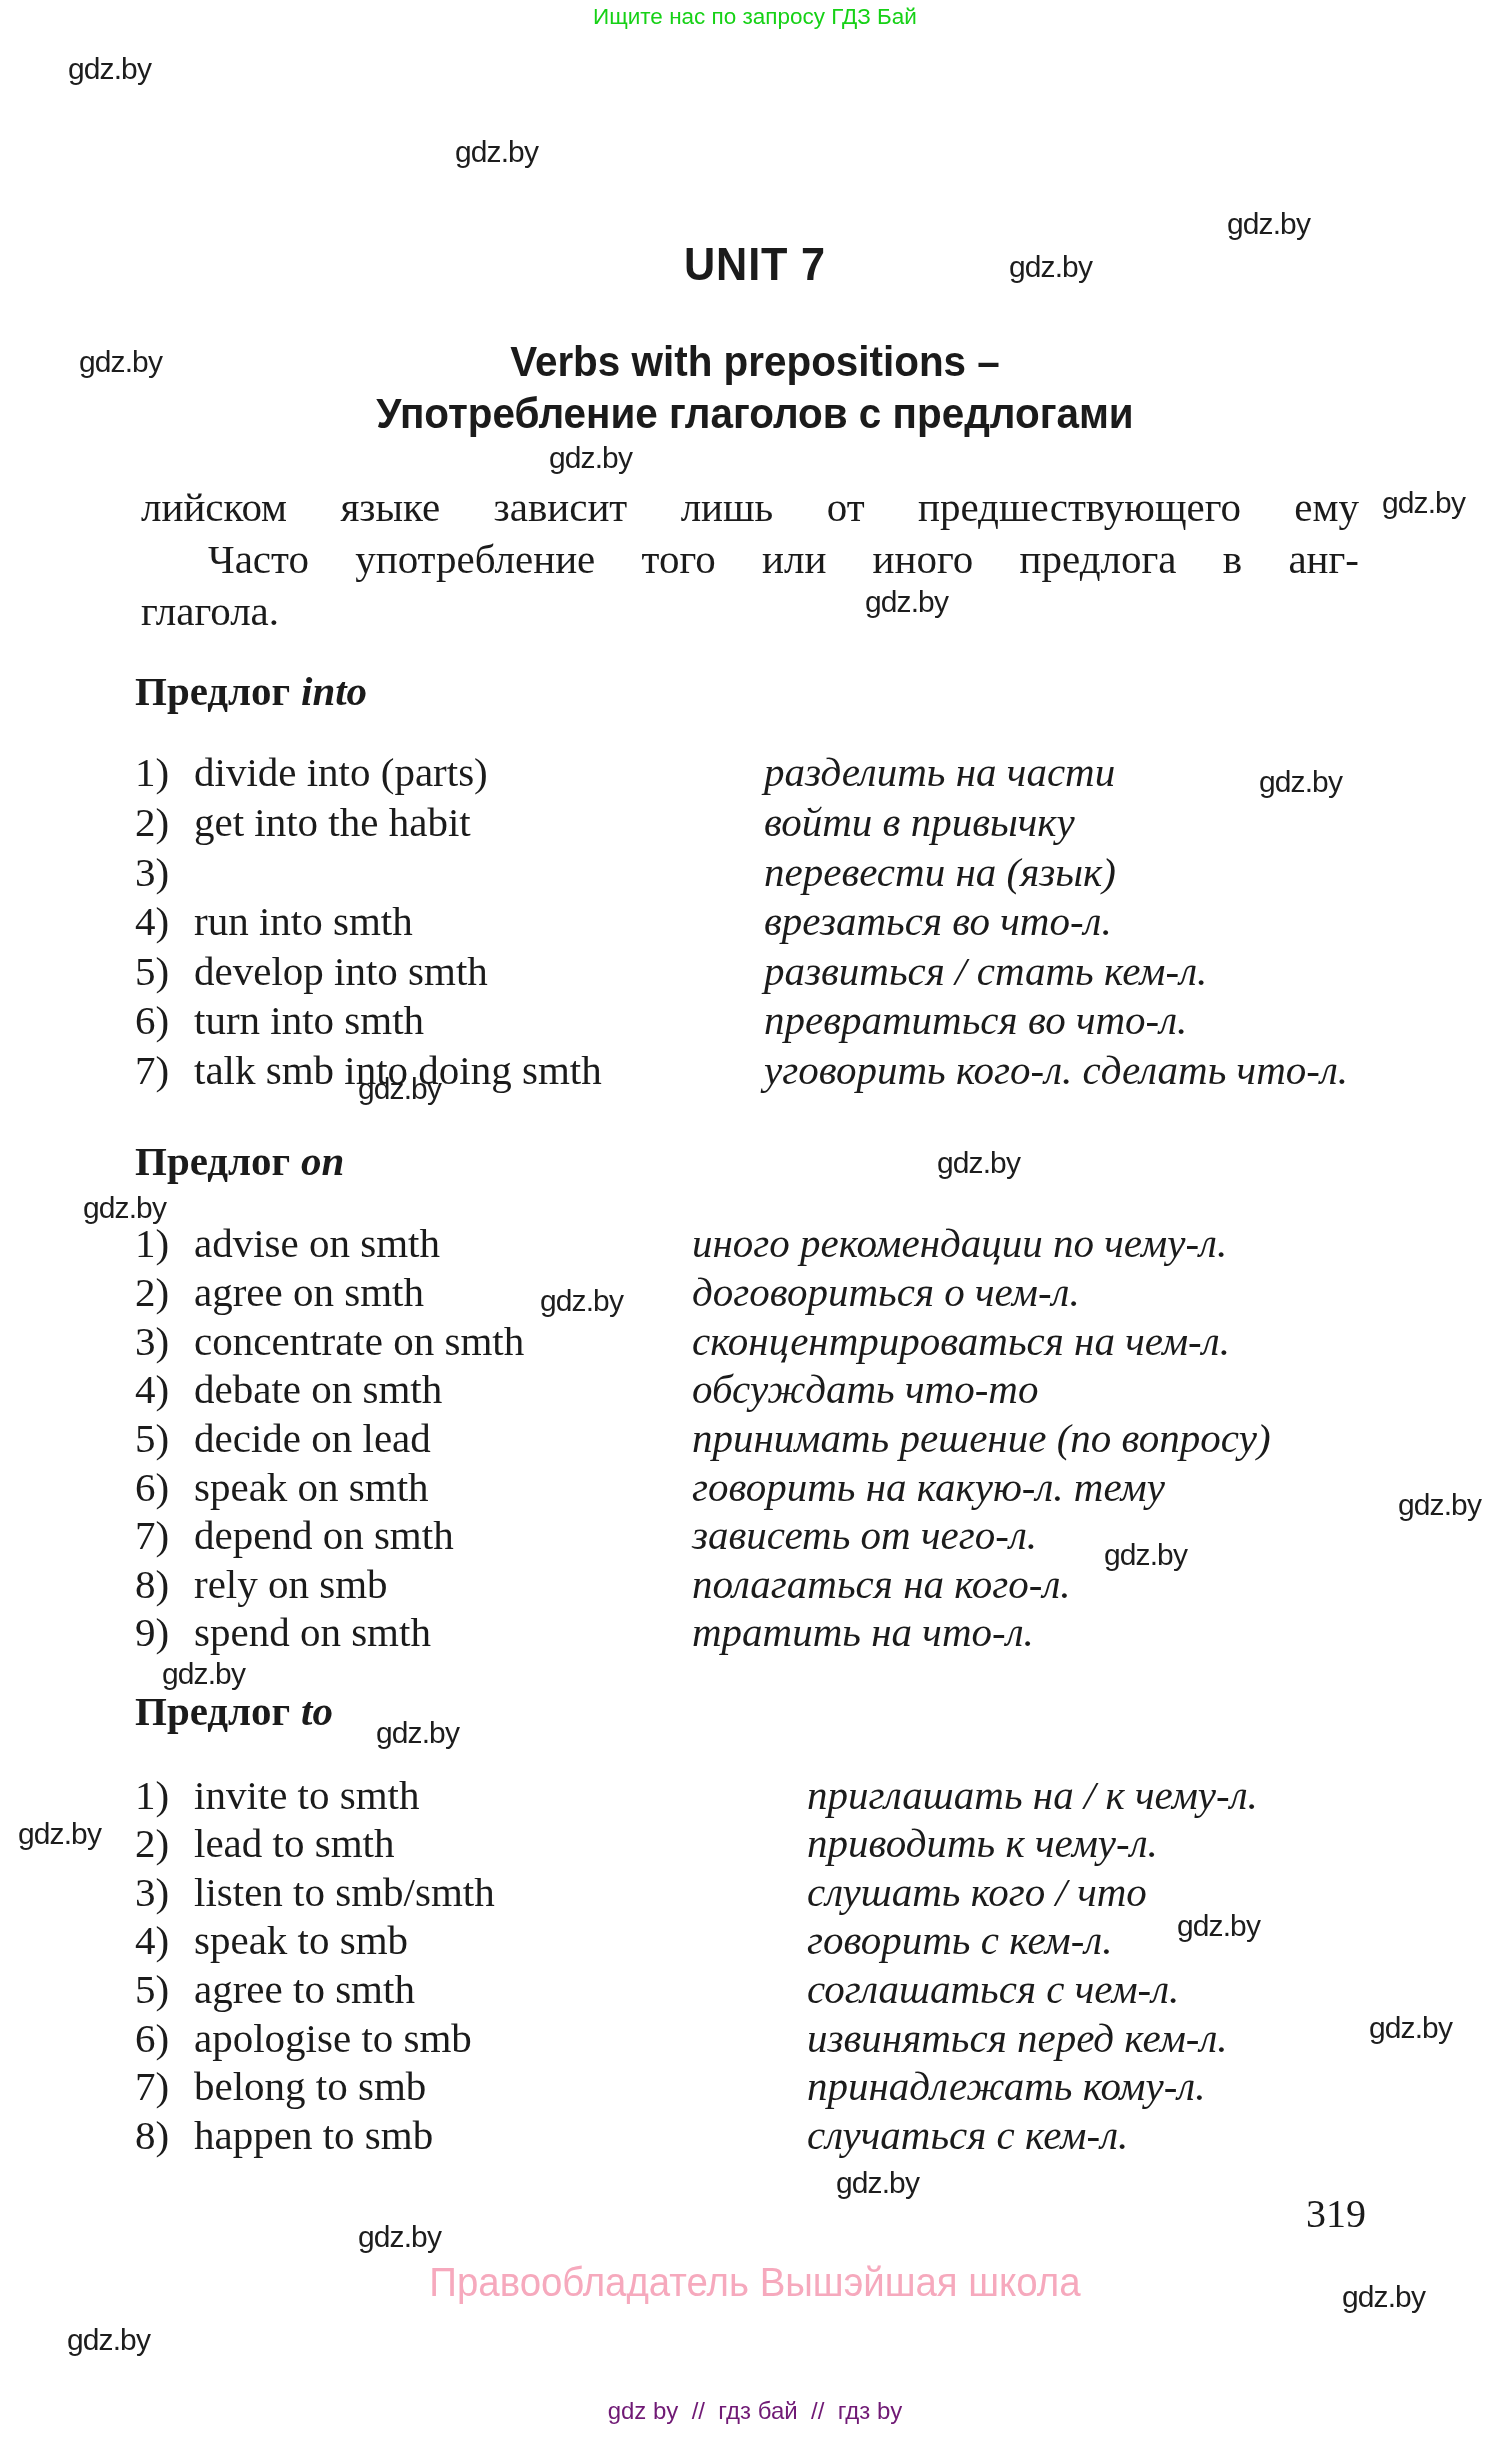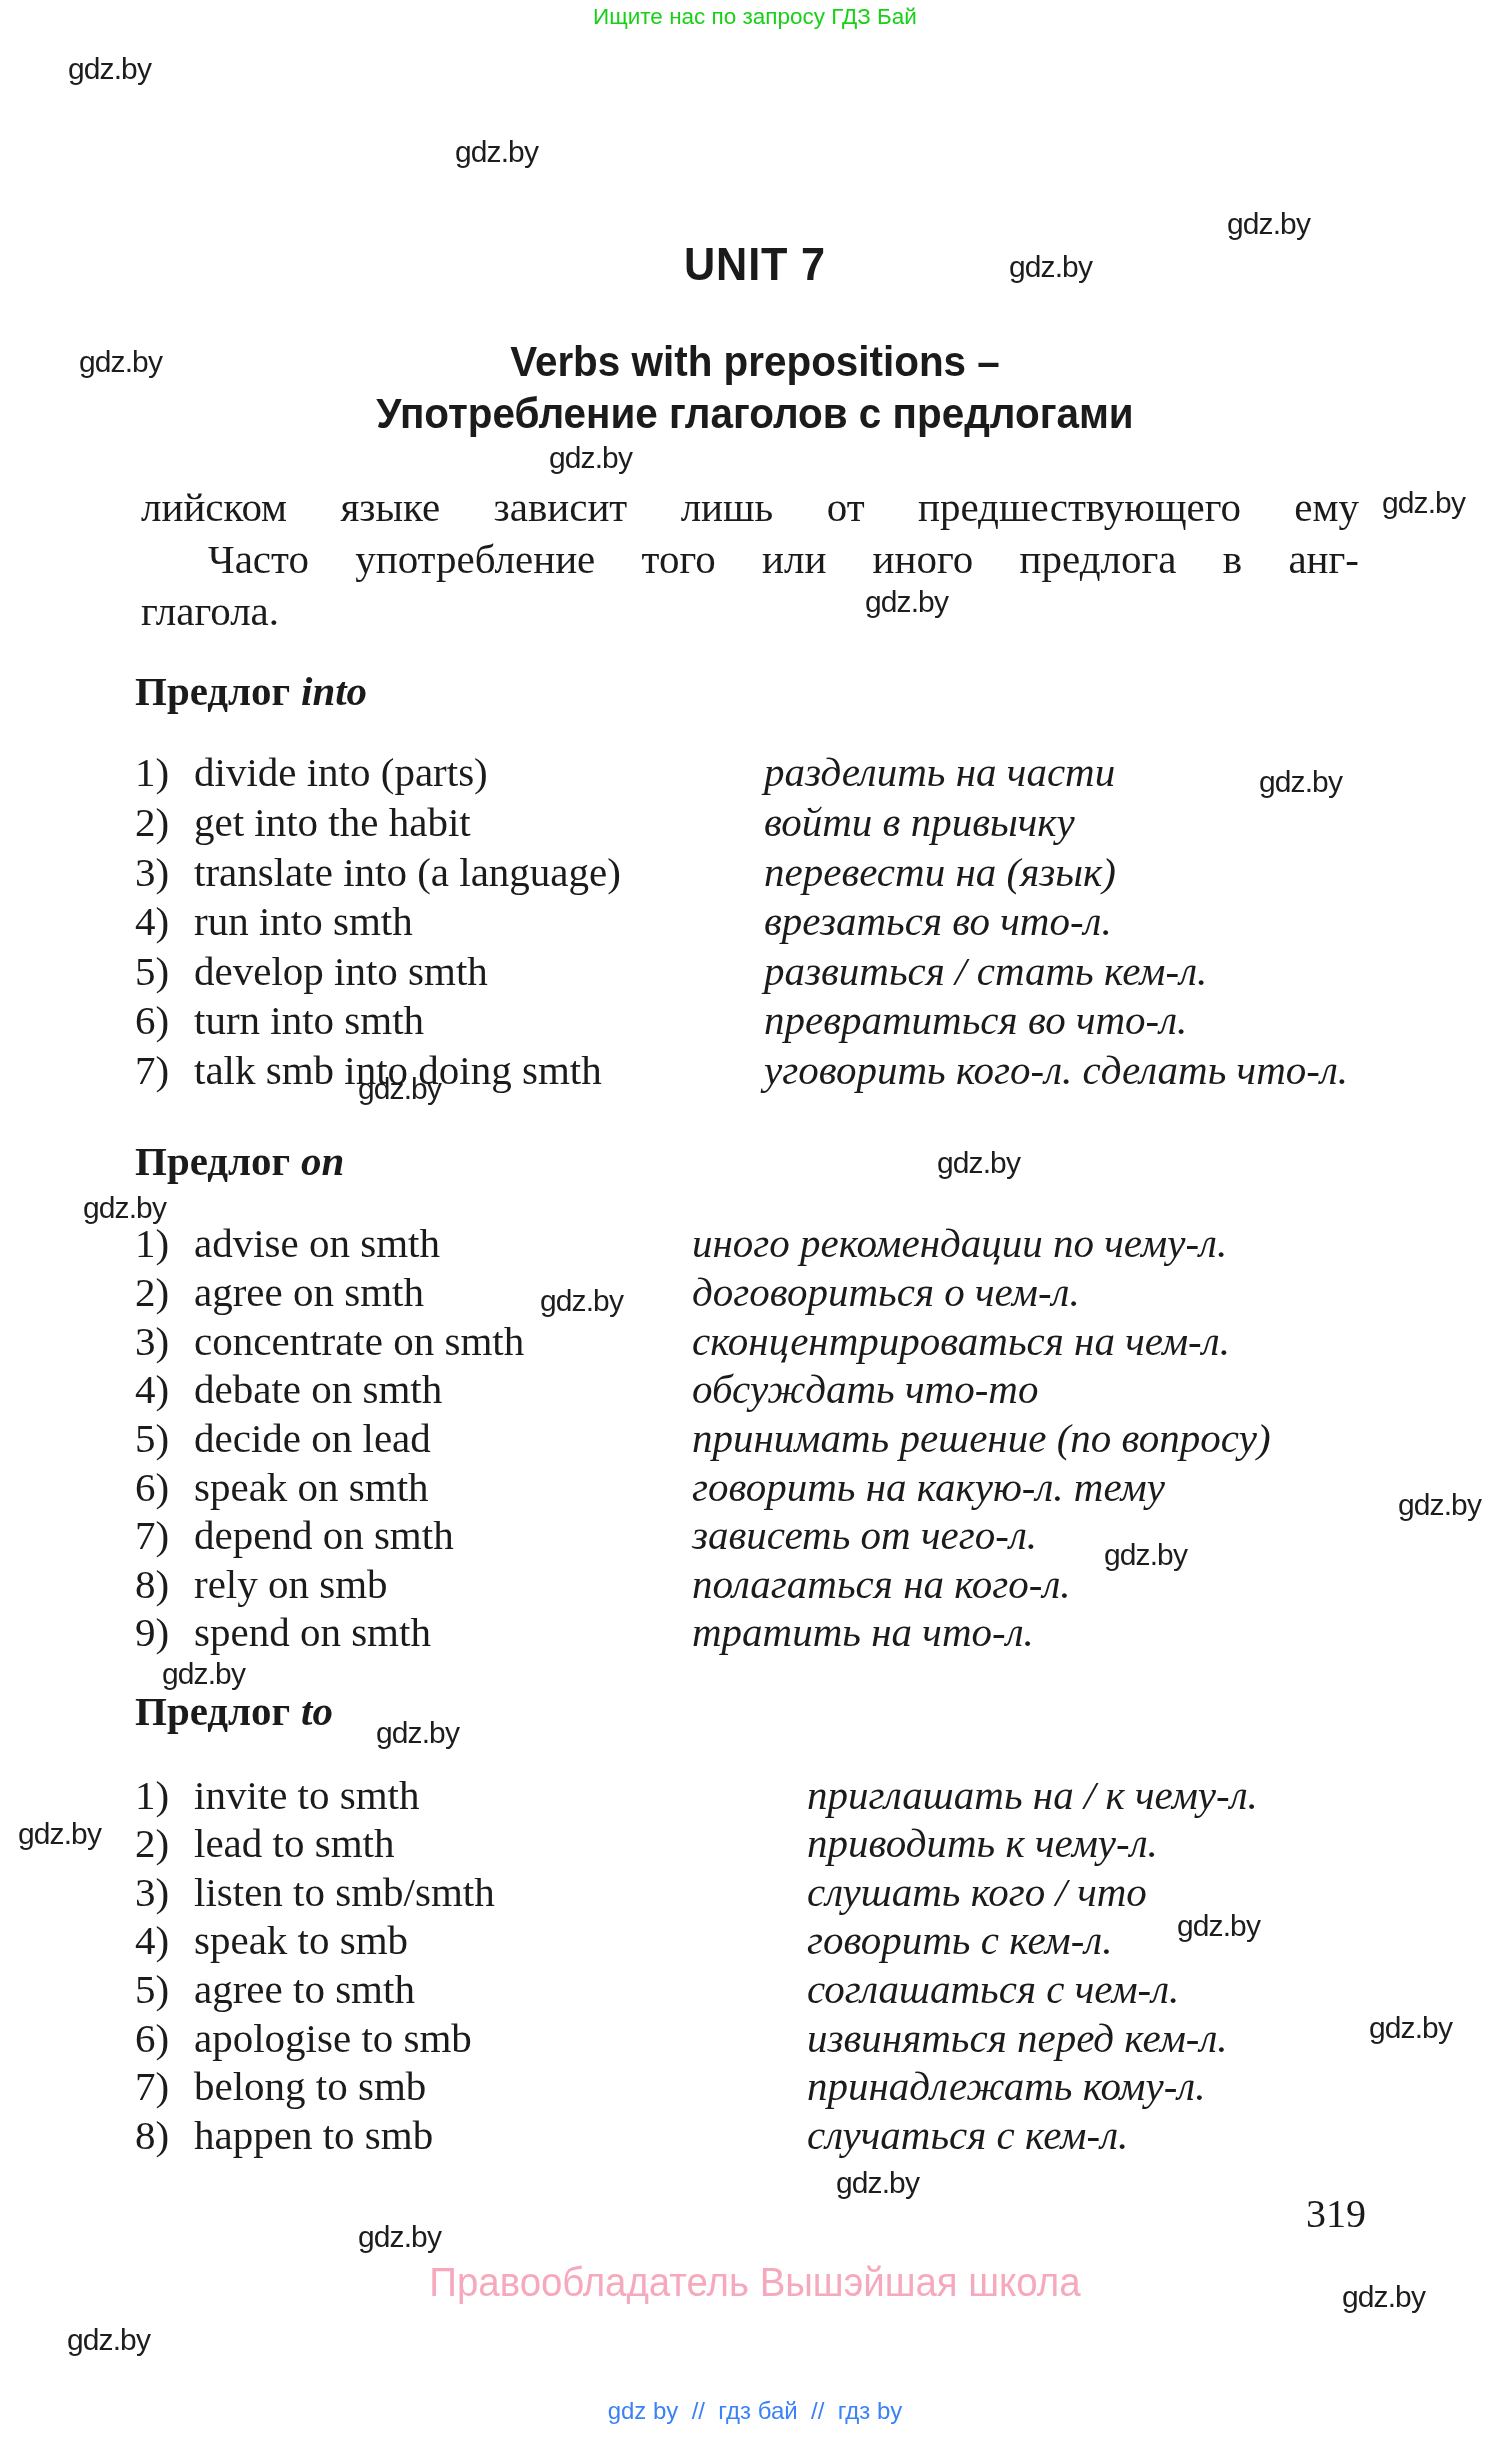--- a/index.html
+++ b/index.html
@@ -77,21 +77,21 @@
     position:absolute;top:2260px;left:0;width:100%;
     text-align:center;
     font-family:"Liberation Sans", sans-serif;
     font-size:40px;color:#f6a9bd;
     transform:scaleX(.96);transform-origin:center;
   }
   .footer{
     position:absolute;top:2397px;left:0;width:100%;
     text-align:center;
     font-family:"Liberation Sans", sans-serif;
-    font-size:24px;color:#3b82f6;
+    font-size:24px;color:#701a75;
     white-space:pre;
   }
 </style>
 </head>
 <body>
 
 <div class="page">
 
   <div class="banner">Ищите нас по запросу ГДЗ Бай</div>
 
@@ -141,21 +141,20 @@
       <span class="en">divide into (parts)</span>
       <span class="ru">разделить на части</span>
     </div>
   <div class="row ru-into" style="top:797px">
       <span class="num">2)</span>
       <span class="en">get into the habit</span>
       <span class="ru">войти в привычку</span>
     </div>
   <div class="row ru-into" style="top:847px">
       <span class="num">3)</span>
-      <span class="en">translate into (a language)</span>
       <span class="ru">перевести на (язык)</span>
     </div>
   <div class="row ru-into" style="top:896px">
       <span class="num">4)</span>
       <span class="en">run into smth</span>
       <span class="ru">врезаться во что-л.</span>
     </div>
   <div class="row ru-into" style="top:946px">
       <span class="num">5)</span>
       <span class="en">develop into smth</span>

